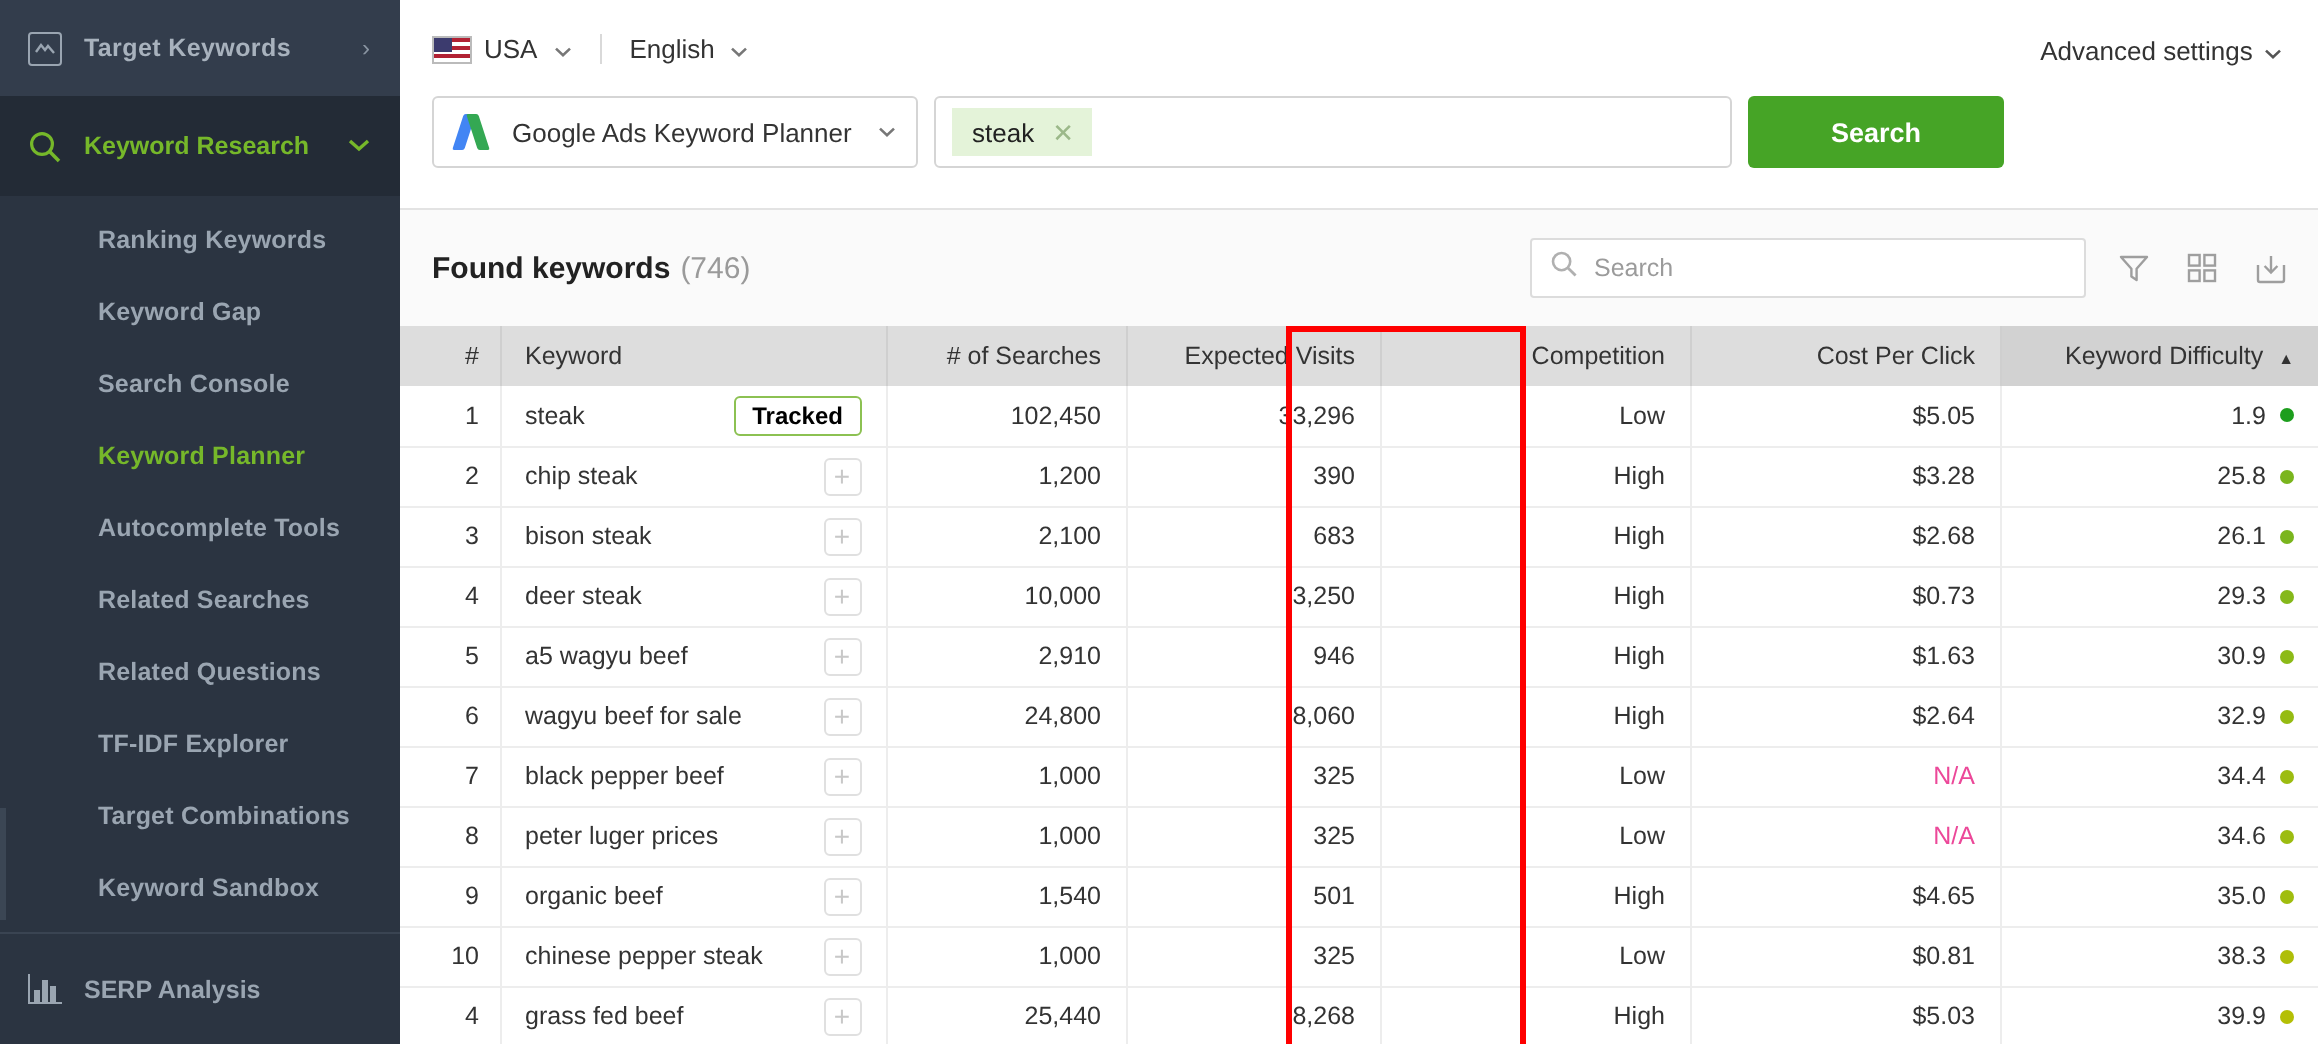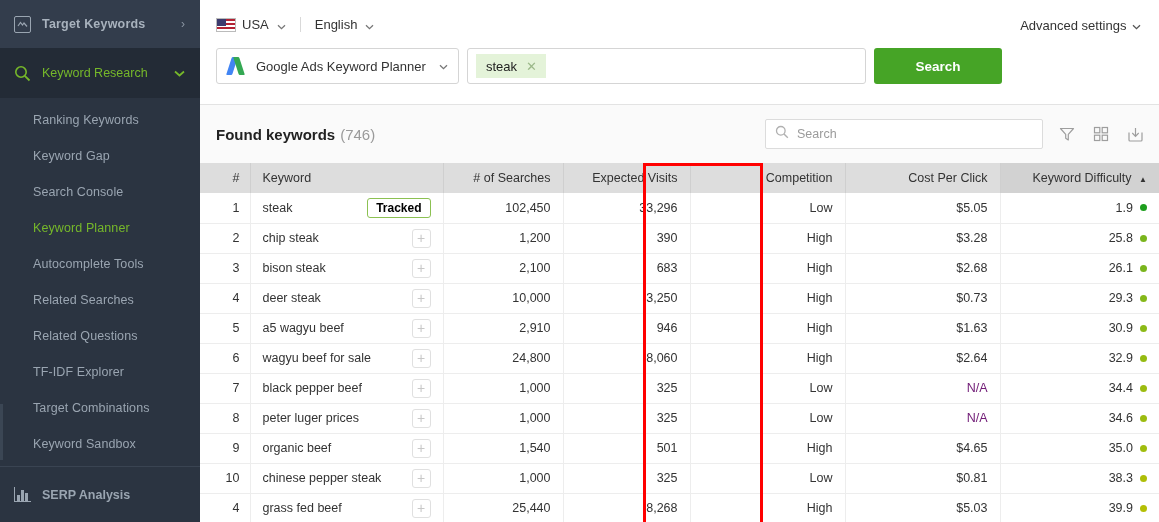--- a/index.html
+++ b/index.html
@@ -30,26 +30,26 @@
     color: #8a95a2; font-size: 12px;
   }
   .icon-target {
     width: 17px; height: 17px; border: 1.5px solid #9aa5b1;
     border-radius: 2px; display: inline-flex; align-items: center; justify-content: center;
   }
   .sb-section {
     height: 50px; display: flex; align-items: center; padding-left: 14px;
     background: #232b36; position: relative;
   }
-  .sb-section .sb-label { color: #76b82a; font-weight: normal; font-size: 12.5px; margin-left: 11px; }
+  .sb-section .sb-label { color: #76b82a; font-weight: bold; font-size: 12.5px; margin-left: 11px; }
   .sb-chevron-down { position: absolute; right: 15px; top: 50%; transform: translateY(-50%); color: #76b82a; font-size: 11px; }
   .sb-list { background: #2b3441; flex: 0 0 auto; padding-top: 4px; }
   .sb-item {
     height: 36px; display: flex; align-items: center;
-    padding-left: 33px; color: #9aa5b1; font-size: 12.5px; font-weight: normal;
+    padding-left: 49px; color: #9aa5b1; font-size: 12.5px; font-weight: bold;
     letter-spacing: .1px;
   }
   .sb-item.active { color: #76b82a; }
   .sb-bottom {
     position: absolute; left: 0; bottom: 0; width: 200px; height: 56px;
     background: #2b3441; border-top: 1px solid #3a4452;
     display: flex; align-items: center; padding-left: 14px;
   }
   .sb-bottom .sb-label { color: #9aa5b1; font-weight: bold; font-size: 12.5px; margin-left: 11px; }
   .icon-bars { display: inline-flex; align-items: flex-end; gap: 1.5px; height: 15px; width: 17px;
@@ -144,21 +144,21 @@
   .kwcell { display: flex; align-items: center; justify-content: space-between; }
   .badge-tracked {
     border: 1px solid #8cc152; color: #000000; background: #fff; border-radius: 3px;
     font-size: 12px; padding: 2px 8px; font-weight: bold; cursor: pointer;
   }
   .plus-btn {
     width: 19px; height: 19px; border: 1px solid #e0e0e0; border-radius: 3px;
     color: #c8c8c8; font-size: 14px; line-height: 16px; text-align: center; background:#fff;
     cursor: pointer; display:inline-block;
   }
-  .na { color: #701a75; margin-top: 36px; }
+  .na { color: #ec4899; margin-top: 36px; }
   .kd-wrap { display: inline-flex; align-items: center; justify-content: flex-end; gap: 7px; width: 100%; }
   .dot { width: 7px; height: 7px; border-radius: 50%; display: inline-block; }
   .hl-box {
     position: absolute; left: 443px; top: 163px; width: 120px; height: 359px;
     border: 3px solid #ff0000; pointer-events: none; z-index: 20; border-bottom: none;
   }
 </style>
 </head>
 <body>
 

